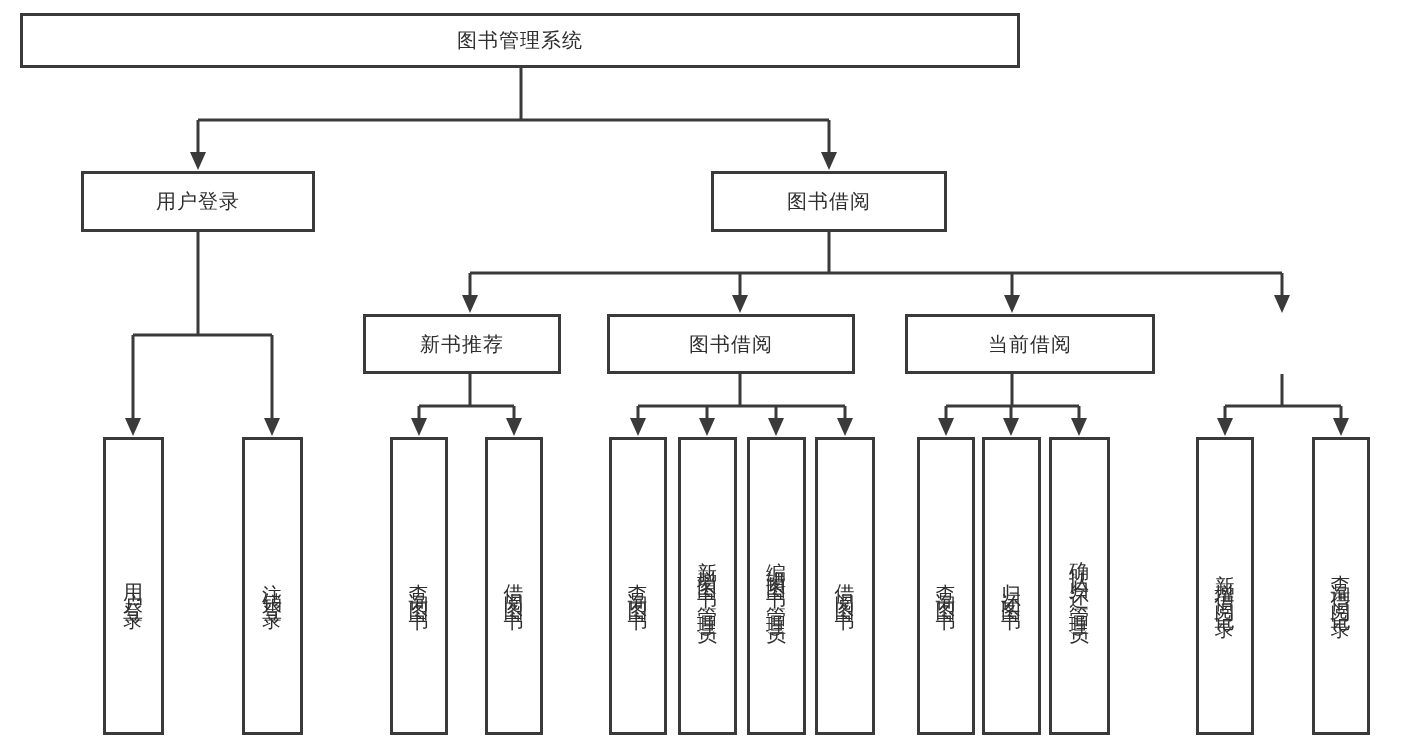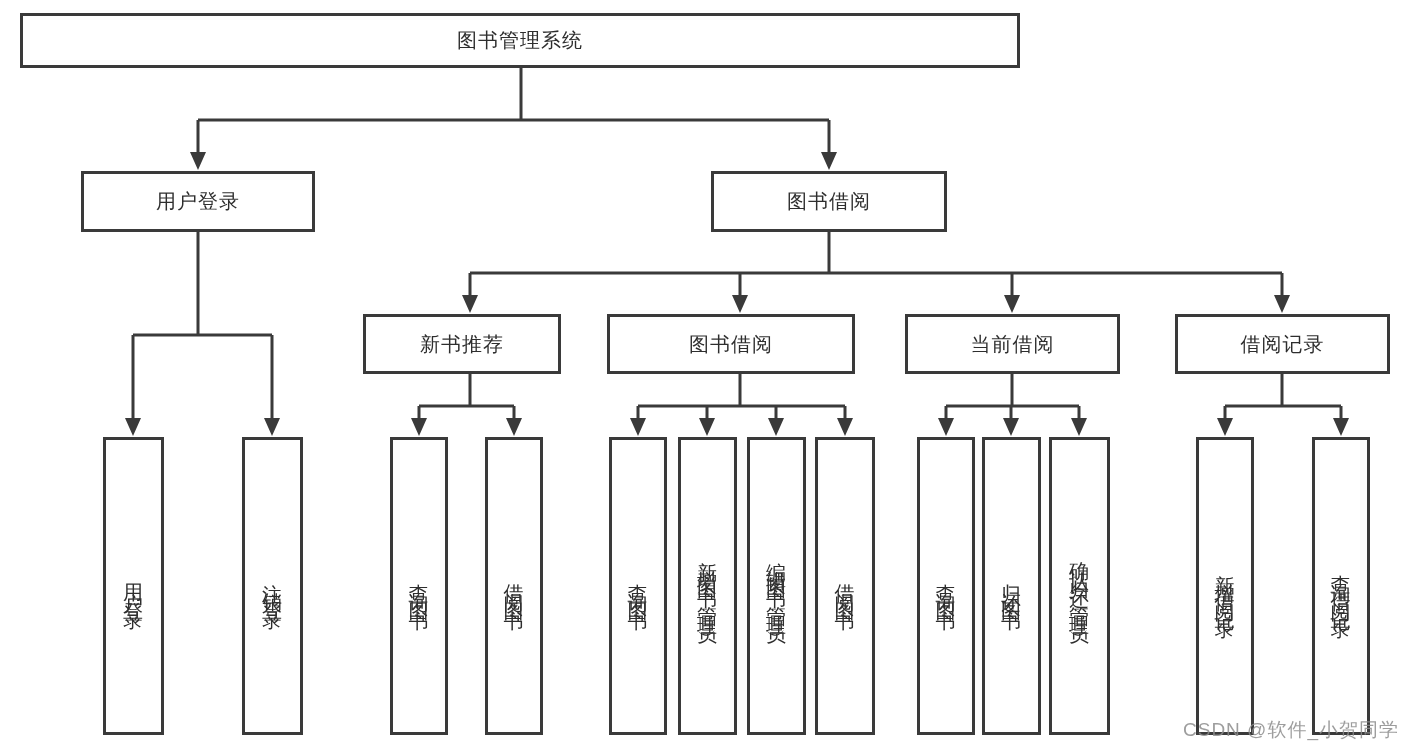--- a/index.html
+++ b/index.html
@@ -86,25 +86,22 @@
   <div class="hbox" style="left:711px;top:171px;width:236px;height:61px">
     <span>图书借阅</span>
   </div>
 
   <div class="hbox" style="left:363px;top:314px;width:198px;height:60px">
     <span>新书推荐</span>
   </div>
   <div class="hbox" style="left:607px;top:314px;width:248px;height:60px">
     <span>图书借阅</span>
   </div>
-  <div class="hbox" style="left:905px;top:314px;width:215px;height:60px">
+  <div class="hbox" style="left:905px;top:314px;width:250px;height:60px">
     <span>当前借阅</span>
-  </div>
-  <div class="hbox" style="left:1175px;top:314px;width:215px;height:60px">
-    <span>借阅记录</span>
   </div>
 
   <div class="vbox" style="left:103px;top:437px;width:61px;height:298px">
     <span class="vtext">用户登录</span>
   </div>
   <div class="vbox" style="left:242px;top:437px;width:61px;height:298px">
     <span class="vtext">注销登录</span>
   </div>
 
   <div class="vbox" style="left:390px;top:437px;width:58px;height:298px">
@@ -137,15 +134,14 @@
     <span class="vtext">确认归还（管理员）</span>
   </div>
 
   <div class="vbox" style="left:1196px;top:437px;width:58px;height:298px">
     <span class="vtext">新增借阅记录</span>
   </div>
   <div class="vbox" style="left:1312px;top:437px;width:58px;height:298px">
     <span class="vtext">查询借阅记录</span>
   </div>
 
-  <div class="watermark">CSDN @软件_小贺同学</div>
 
 </div>
 
 </body></html>

